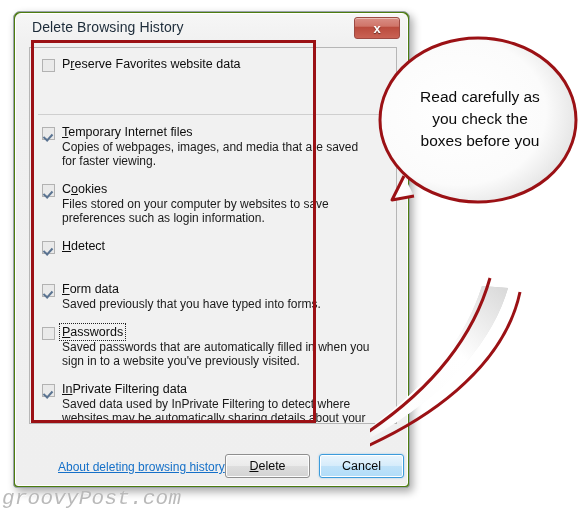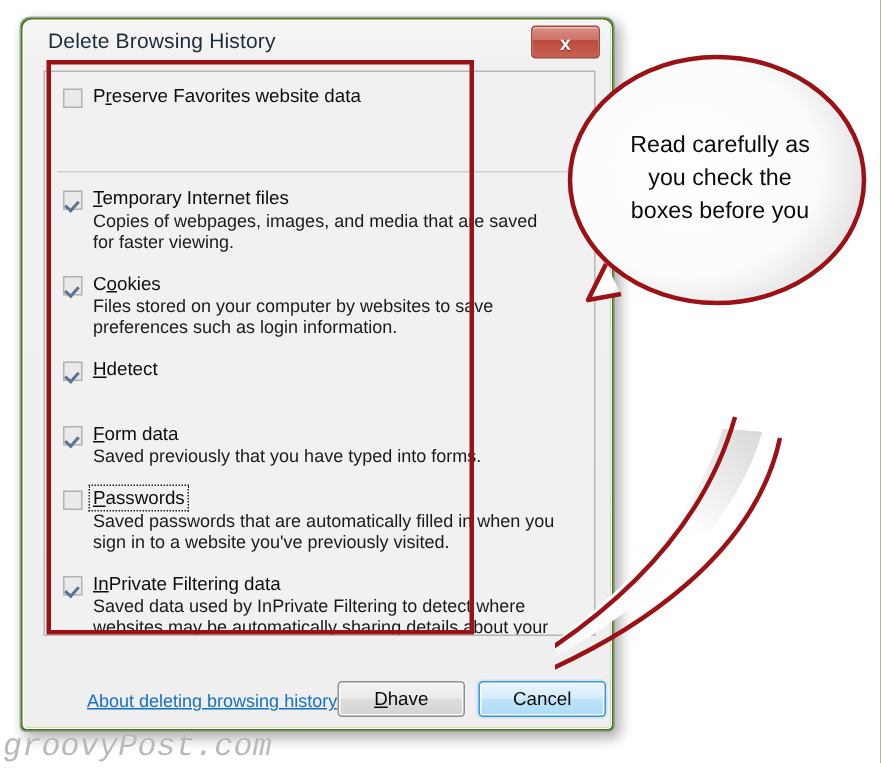--- a/index.html
+++ b/index.html
@@ -209,21 +209,21 @@
           <span class="cbx checked"></span>
           <span class="lbl"><span></span><u>In</u><span>Private Filtering data</span></span>
           <span class="desc">Saved data used by InPrivate Filtering to detect where websites may be automatically sharing details about your visit.</span>
         </div>
 
       </div>
 
       <div class="link">About deleting browsing history</div>
 
       <div class="btn btn-delete">
-        <span><span></span><u>D</u><span>have</span></span>
+        <span><span></span><u>D</u><span>elete</span></span>
       </div>
 
       <div class="btn btn-cancel">
         <span>Cancel</span>
       </div>
 
     </div>
   </div>
 
   <div class="redbox"></div>

